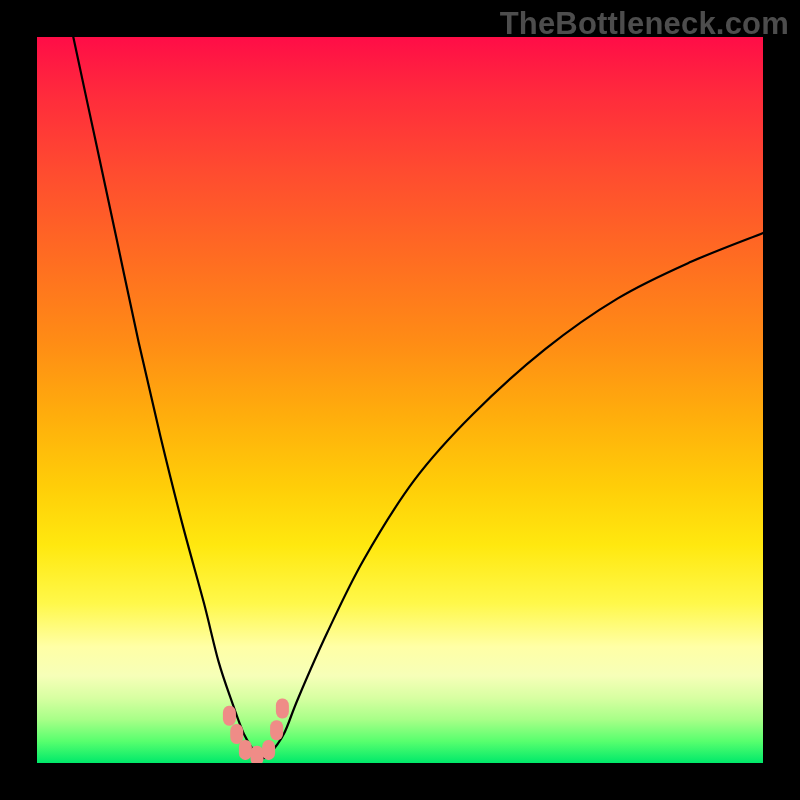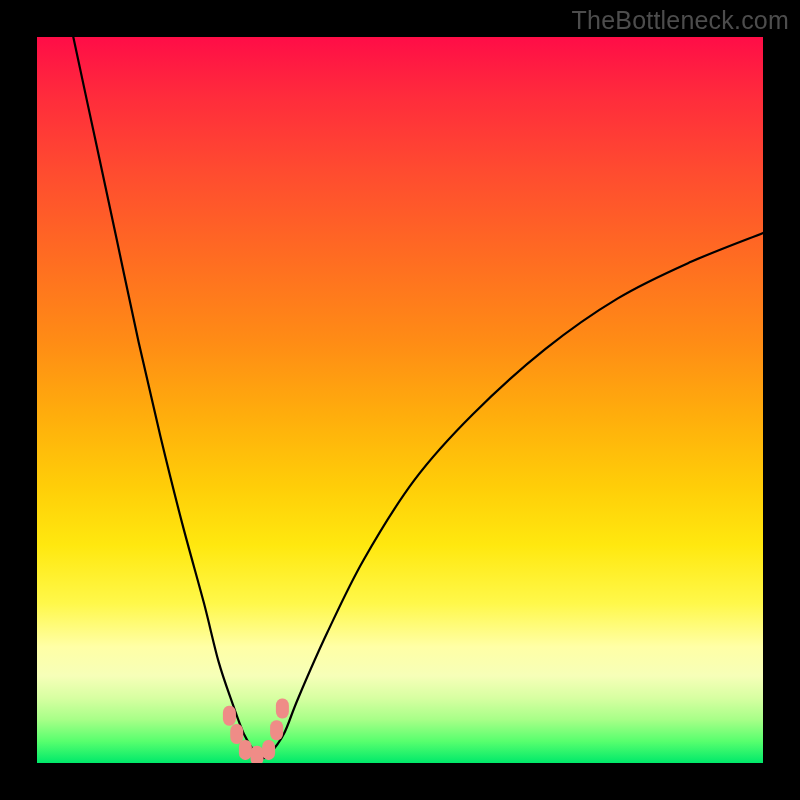--- a/index.html
+++ b/index.html
@@ -41,23 +41,23 @@
       #a8ff88 94%,
       #58ff6e 97%,
       #00e96a 100%
     );
   }
   .watermark {
     position: absolute;
     top: 6px;
     right: 11px;
     color: #4d4d4d;
-    font-size: 25px;
+    font-size: 31px;
     letter-spacing: 0.2px;
-    font-weight: 400;
+    font-weight: 700;
   }
   svg.curve {
     position: absolute;
     left: 0;
     top: 0;
     width: 726px;
     height: 726px;
   }
   .curve path.main {
     fill: none;

